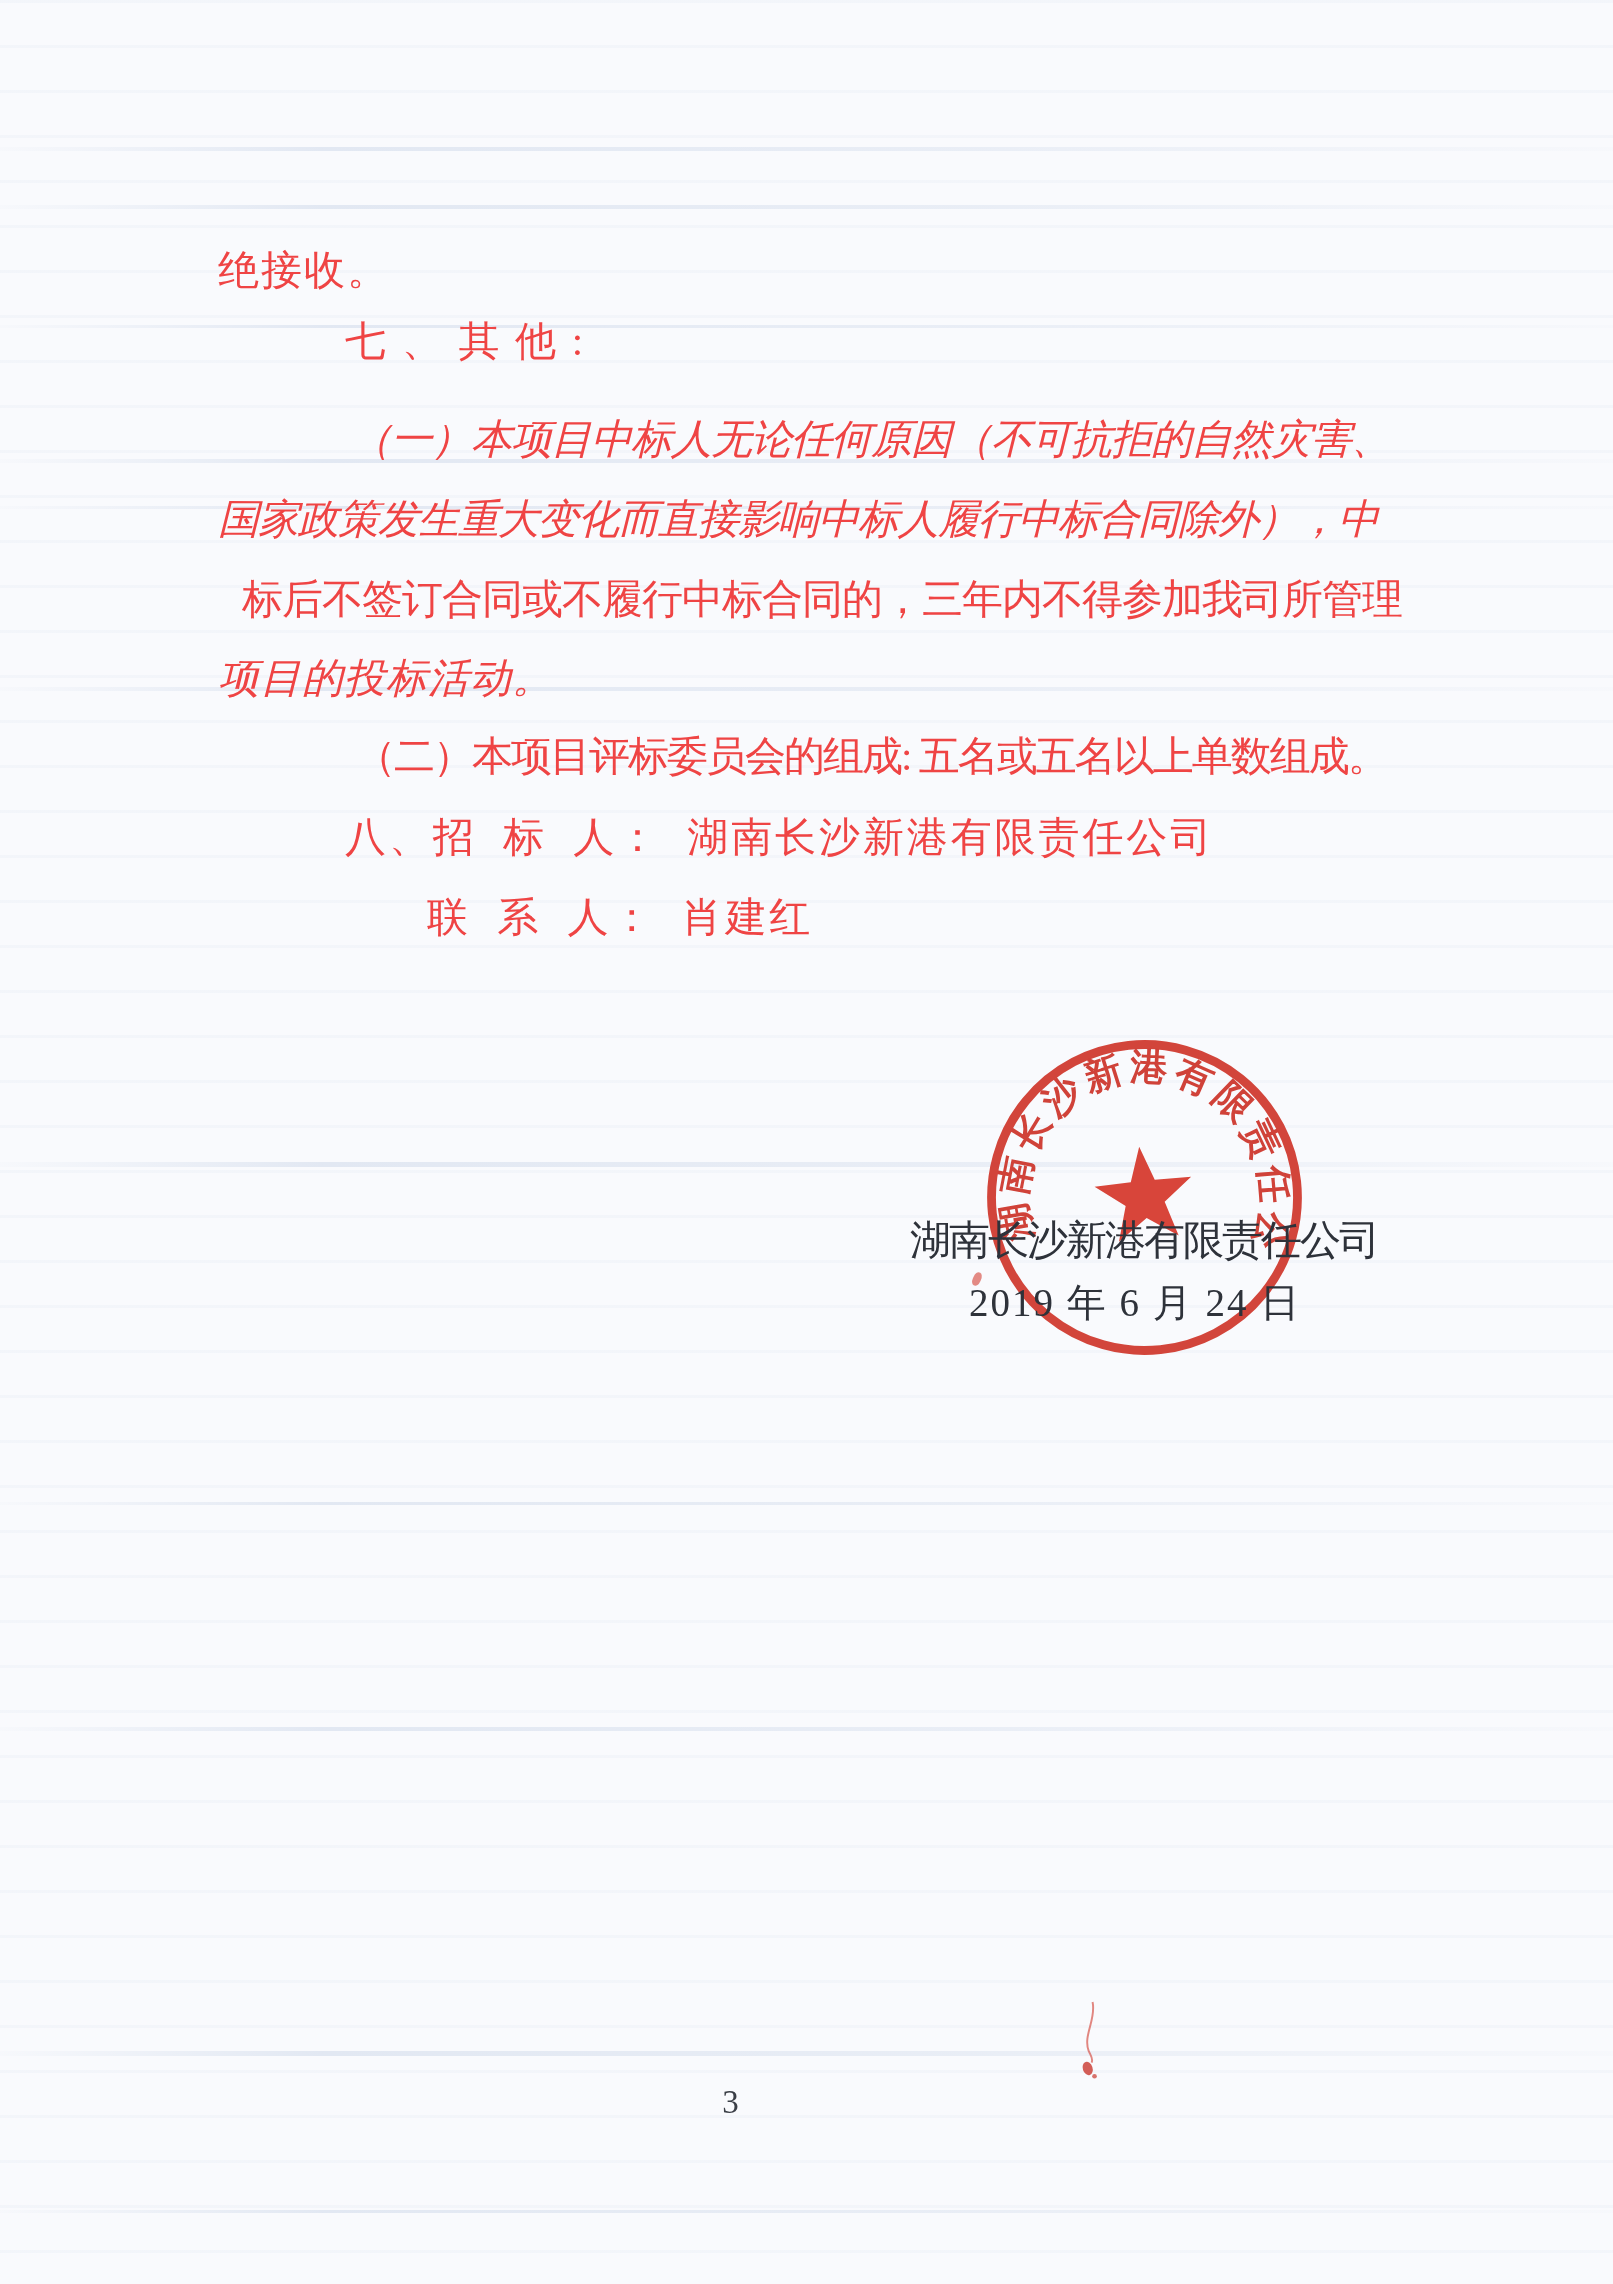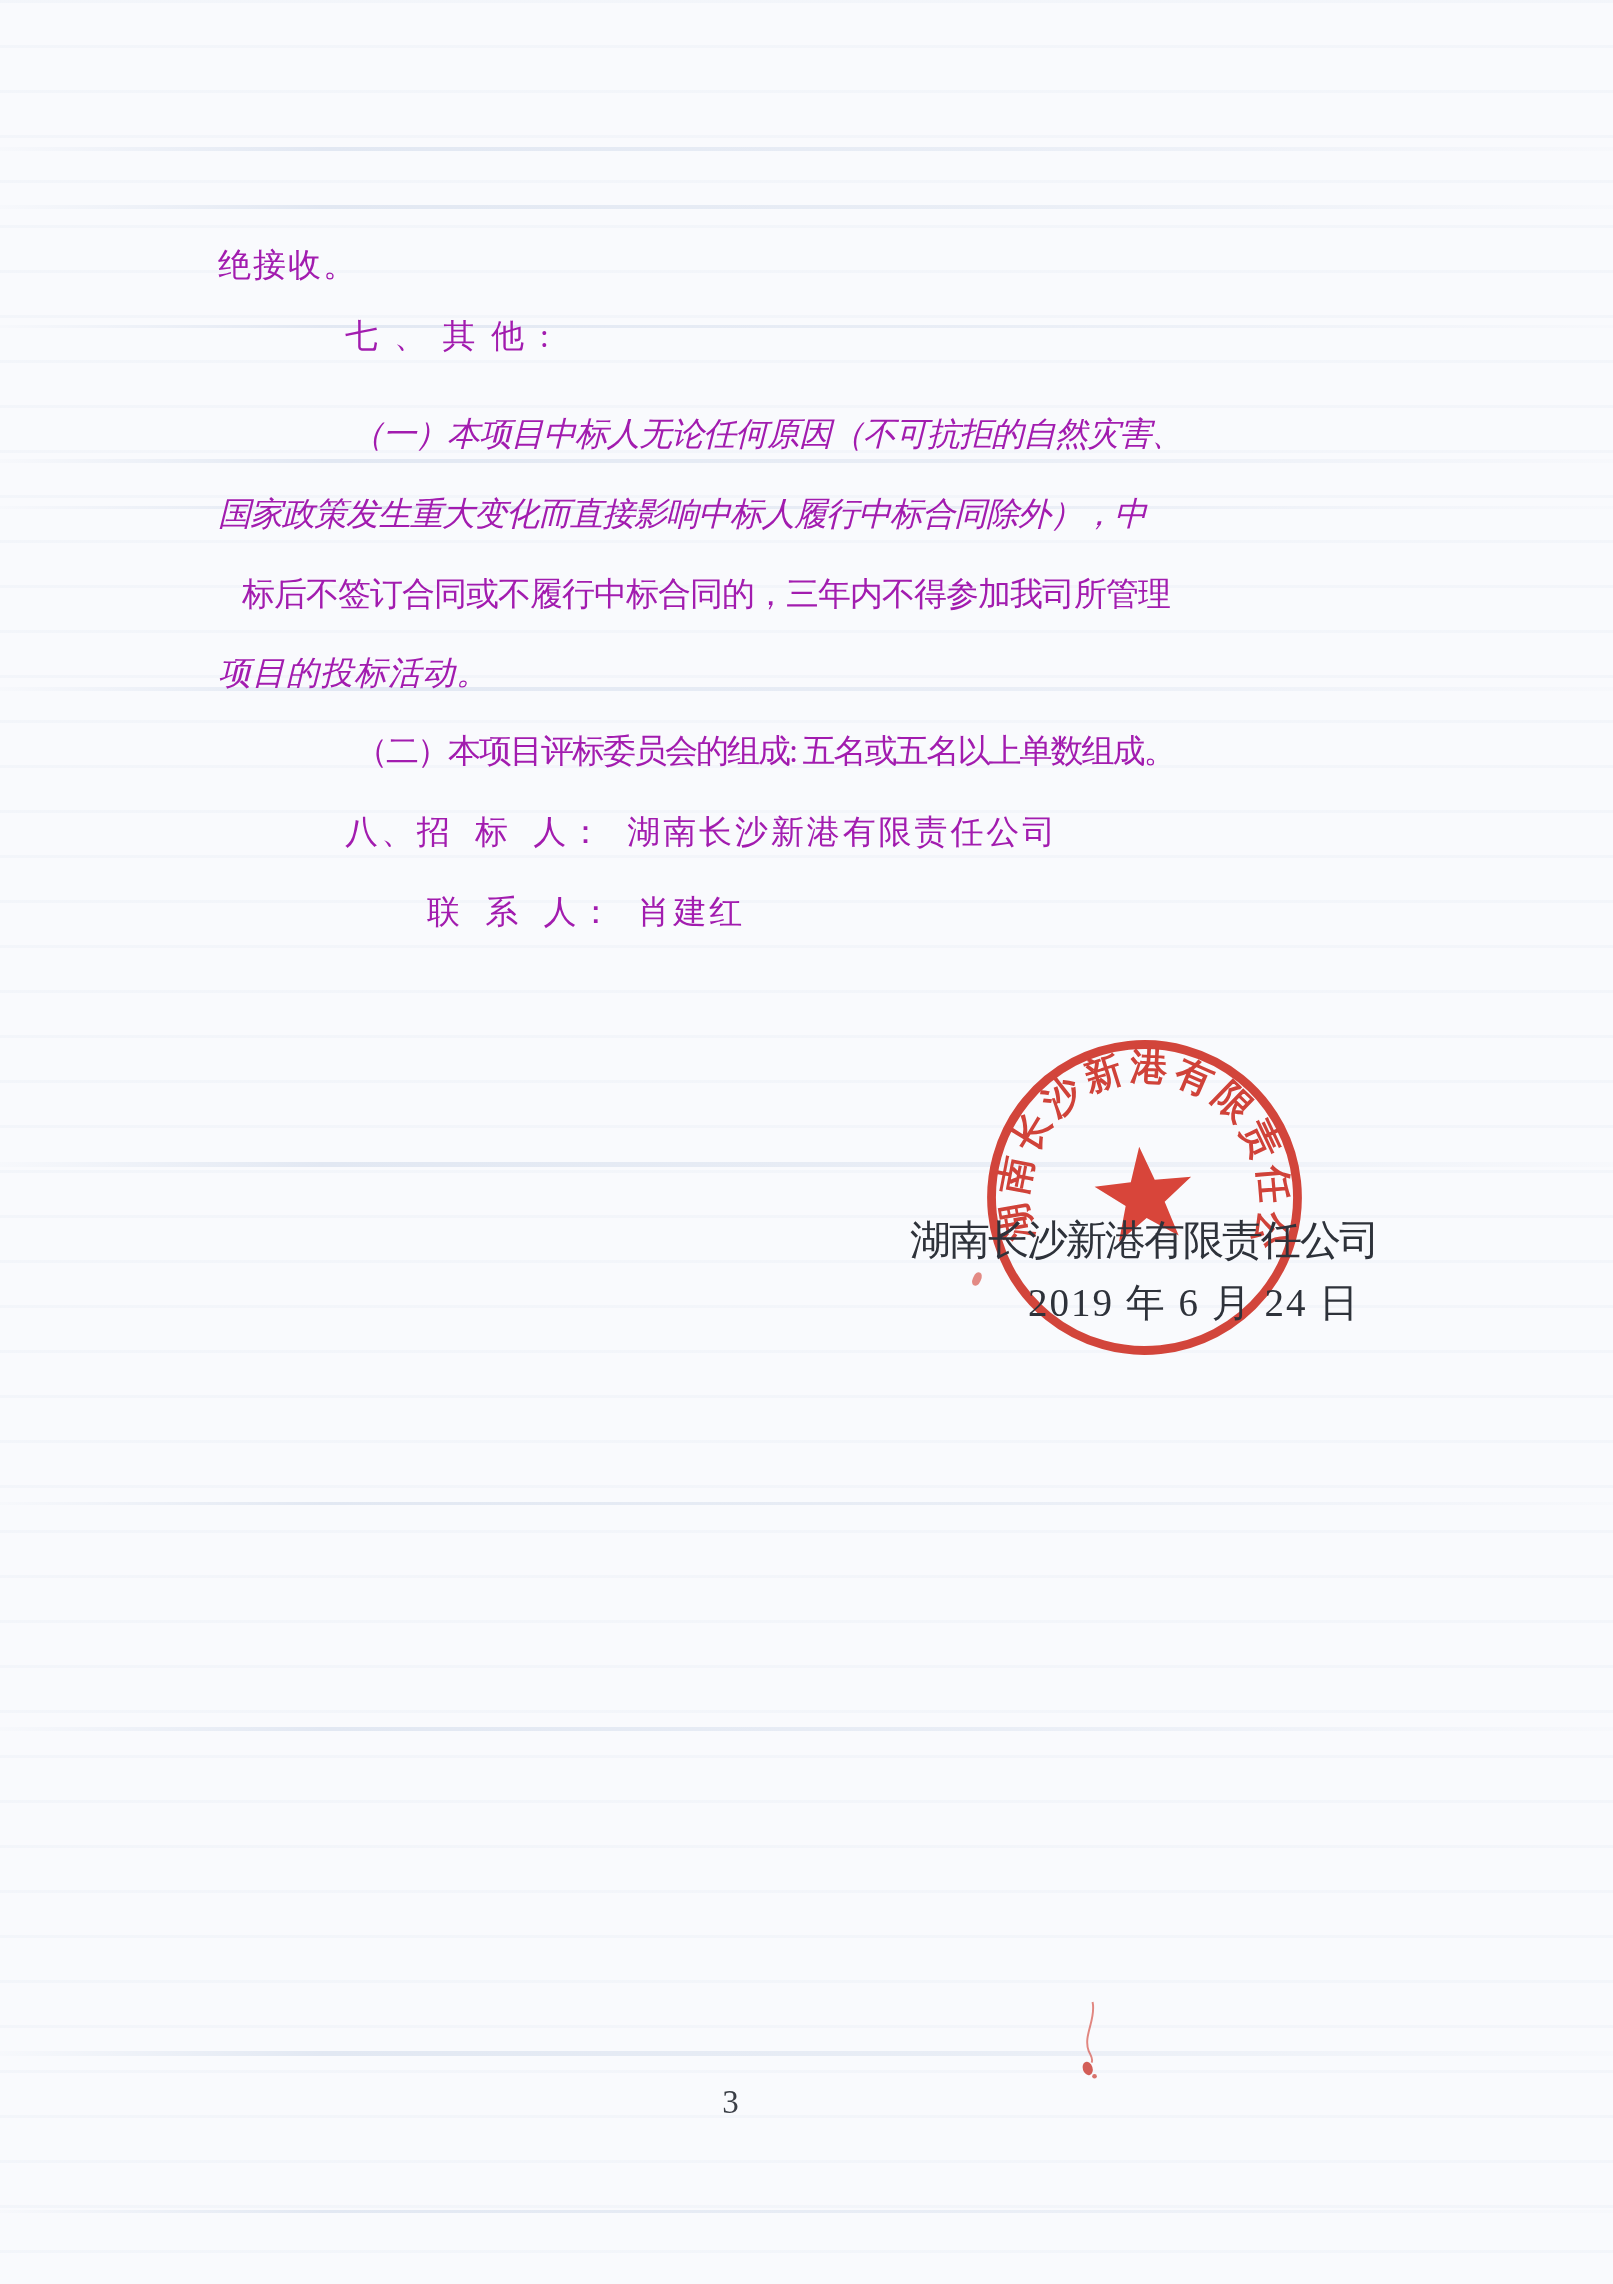--- a/index.html
+++ b/index.html
@@ -29,41 +29,41 @@
       rgba(203,214,232,0.35) 60%, rgba(205,215,231,0.05));
     pointer-events:none;
   }
   .s1{top:147px}.s2{top:205px}.s3{top:325px;height:2.9px}
   .s4{top:459px}.s5{top:506px;height:2.9px}.s6{top:687px}
   .s7{top:1162px;height:4.9px}.s8{top:1502px;height:2.9px}
   .s9{top:1727px}.s10{top:2051px;height:4.9px}.s11{top:2210px;height:2.9px}
 
   .line{
     position:absolute;
-    font-size:33px;
+    font-size:41px;
     white-space:pre;
-    color:#a21caf;
+    color:#ef4444;
   }
   .l1{left:218px;top:243px;letter-spacing:2px;}
   .l2{left:345px;top:314px;letter-spacing:15.7px;}
   .l3{left:351px;top:412px;letter-spacing:-1px;font-style:italic;}
   .l4{left:218px;top:492px;letter-spacing:-1px;font-style:italic;}
   .l5{left:218px;top:572px;letter-spacing:-1px;margin-left:24px;}
   .l6{left:218px;top:651px;letter-spacing:1px;font-style:italic;}
   .l7{left:355px;top:729px;letter-spacing:-2px;}
   .l8{left:345px;top:810px;letter-spacing:2.9px;}
   .l9{left:427px;top:890px;letter-spacing:2.9px;}
   .l10{left:427px;top:968px;letter-spacing:2.9px;}
 
   .sig-company{
     position:absolute;left:910px;top:1213px;
     font-size:41px;letter-spacing:-2px;white-space:pre;z-index:5;
   }
   .sig-date{
-    position:absolute;left:1028px;top:1276px;
+    position:absolute;left:969px;top:1276px;
     font-size:39px;letter-spacing:2px;white-space:pre;z-index:5;text-align:right;
   }
 
   .stamp{
     position:absolute;left:968px;top:1021px;
     width:353px;height:353px;z-index:3;
     opacity:0.93;
   }
   .stamp .ring{fill:none;stroke:#d0382d;stroke-width:9px;}
   .stamp .seal-text{

